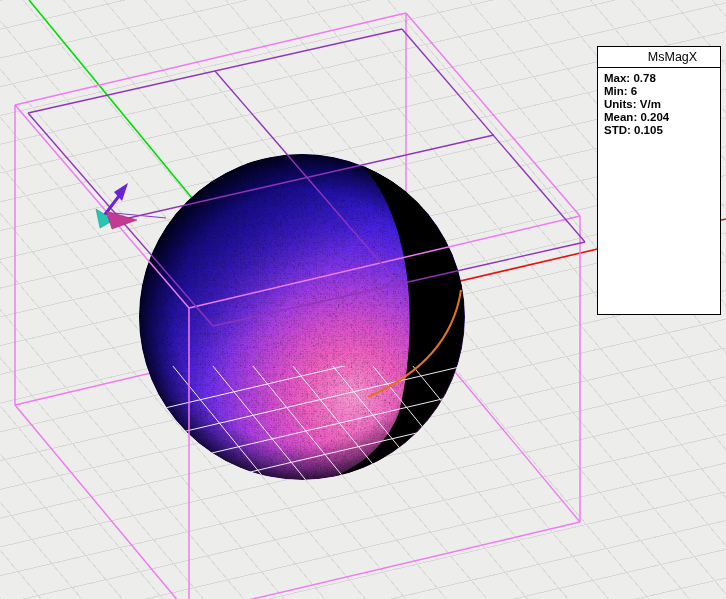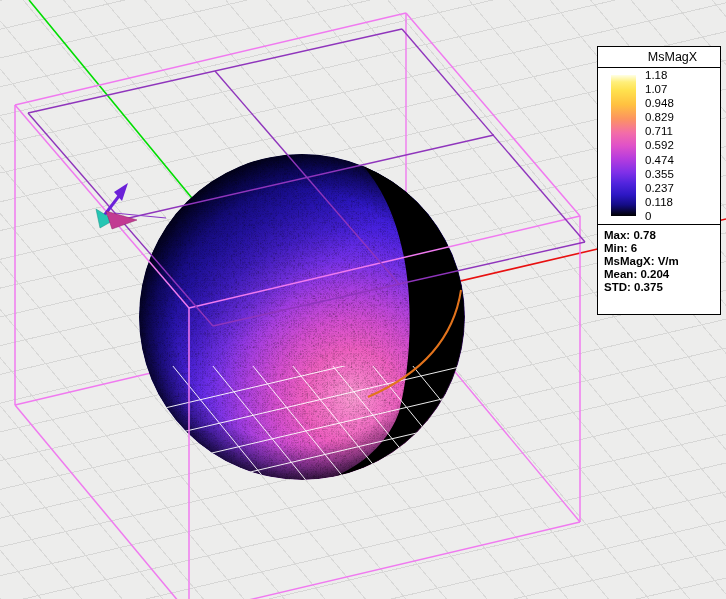--- a/index.html
+++ b/index.html
@@ -143,38 +143,22 @@
       <line x1="114" y1="213" x2="166" y2="218" stroke="#8a35c8" stroke-width="1"></line>
       <line x1="103" y1="217" x2="122" y2="192" stroke="#6b21d8" stroke-width="3"></line>
       <polygon points="128,183 114,192 122,201" fill="#6b21d8"></polygon>
       <polygon points="96,209 114,220 100,228" fill="#26c6b4" stroke="#178f82" stroke-width="0.5"></polygon>
       <polygon points="106,211 137,220 112,229" fill="#c23a92" stroke="#8f2268" stroke-width="0.5"></polygon>
     </g>
   </svg>
 
   <div class="legend">
     <div class="legend-title">MsMagX</div>
-    <div class="legend-scale">
-      <div class="colorbar"></div>
-      <div class="ticks">
-        <span>1.18</span>
-        <span>1.07</span>
-        <span>0.948</span>
-        <span>0.829</span>
-        <span>0.711</span>
-        <span>0.592</span>
-        <span>0.474</span>
-        <span>0.355</span>
-        <span>0.237</span>
-        <span>0.118</span>
-        <span>0</span>
-      </div>
-    </div>
     <div class="legend-stats">
       <div>Max: 0.78</div>
       <div>Min: 6</div>
-      <div>MsMagX: V/m</div>
+      <div>Units: V/m</div>
       <div>Mean: 0.204</div>
-      <div>STD: 0.375</div>
+      <div>STD: 0.105</div>
     </div>
   </div>
 
 </div>
 
 </body></html>

